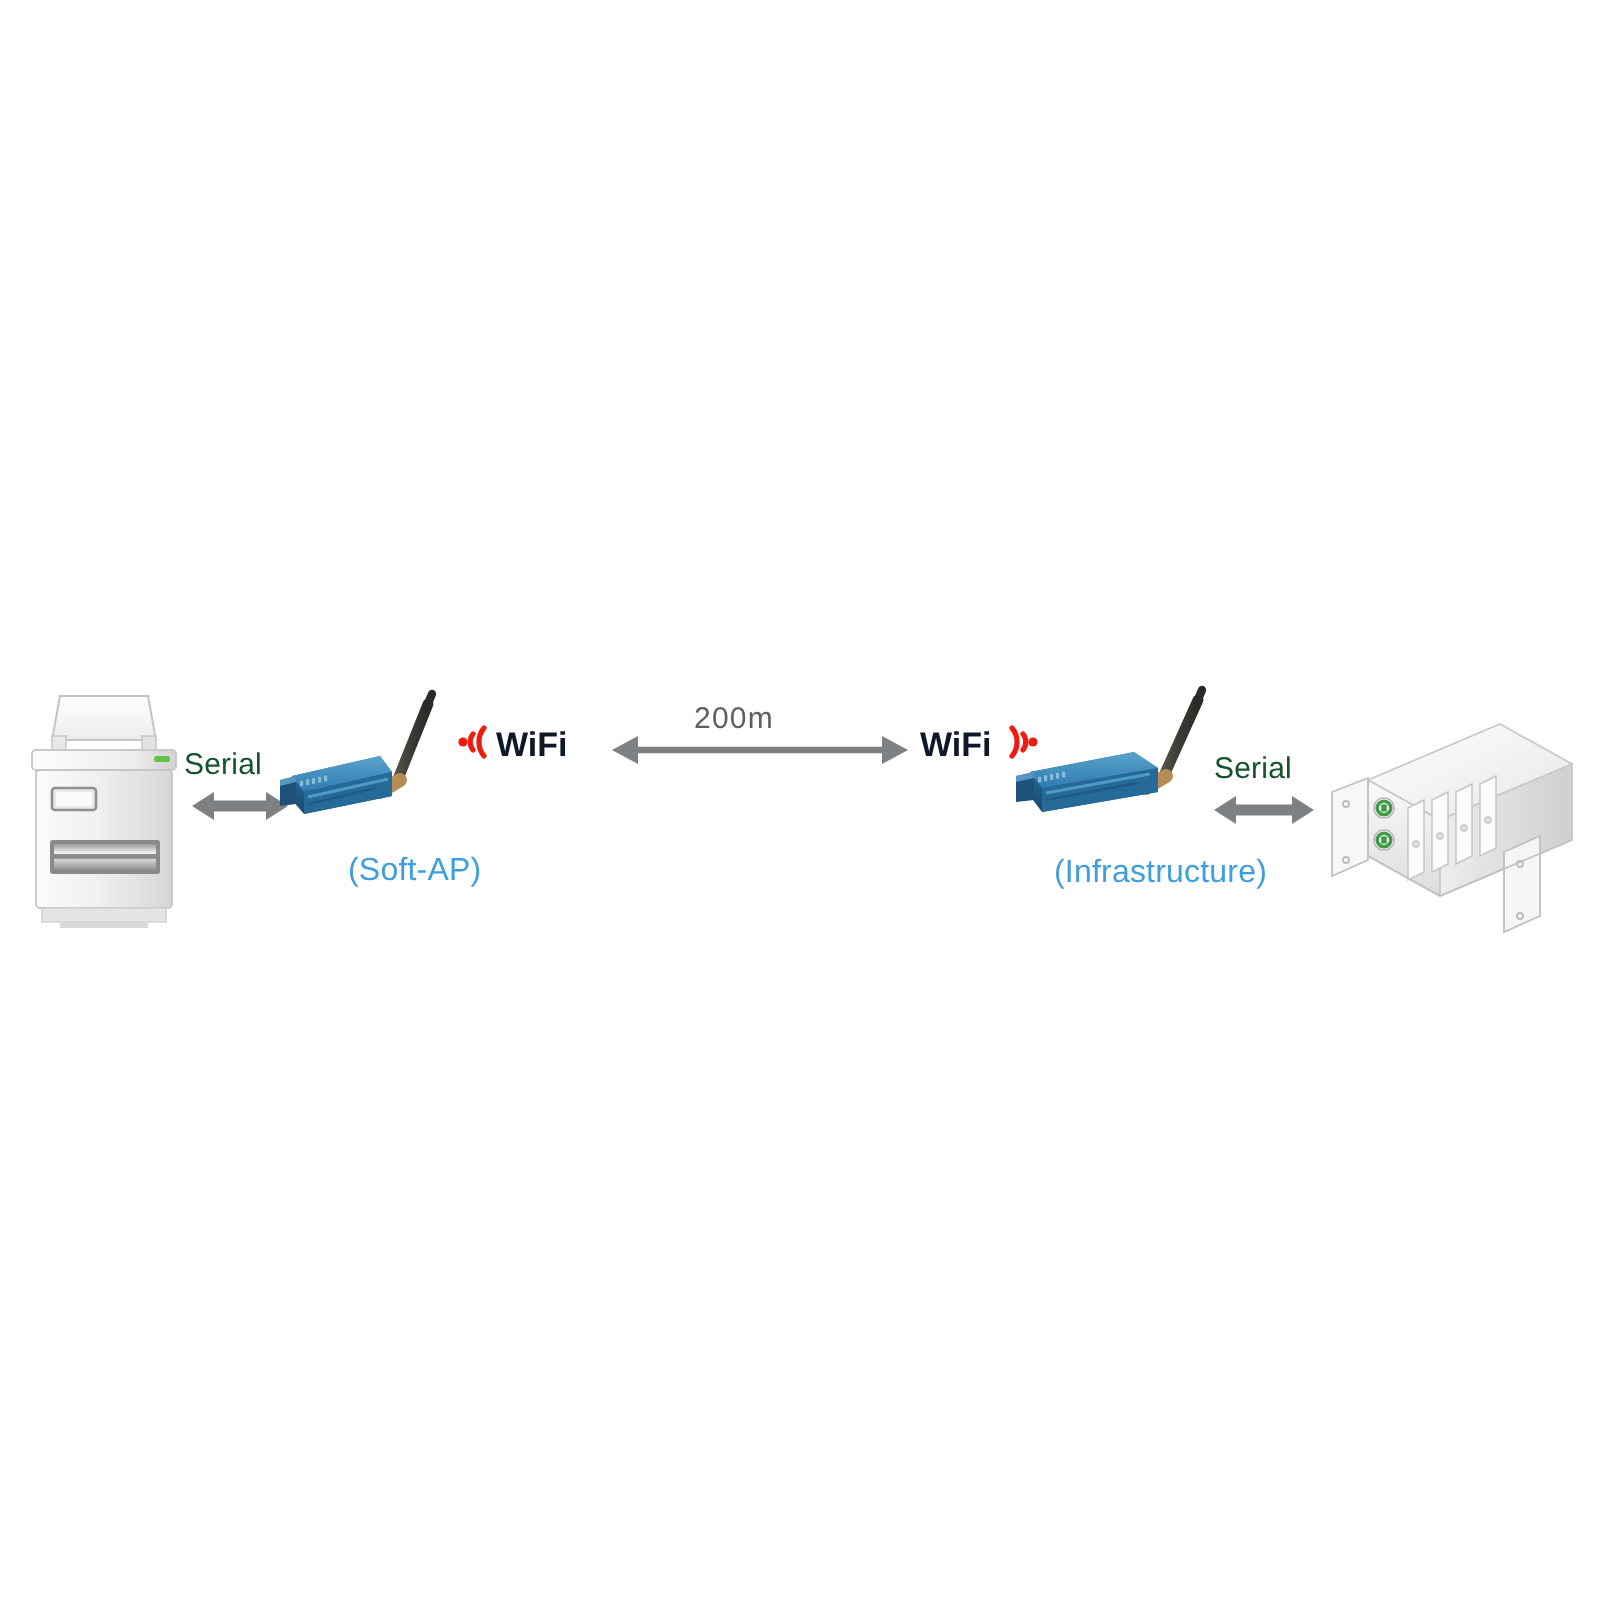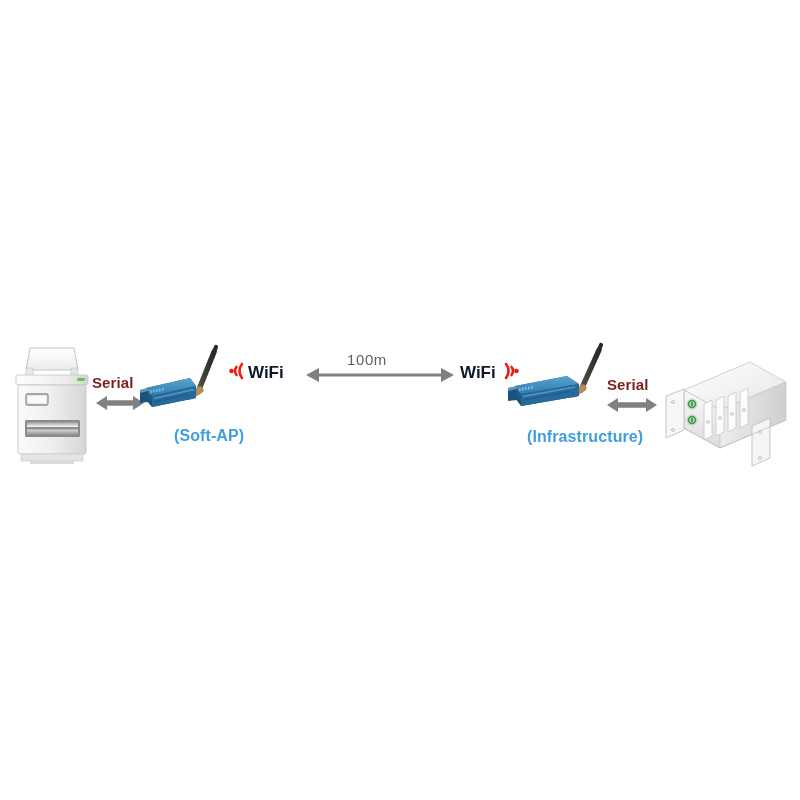--- a/index.html
+++ b/index.html
@@ -28,30 +28,30 @@
 
   .node {
     position: absolute;
   }
 
   
   .label-serial {
     position: absolute;
     font-family: "Liberation Sans", sans-serif;
     font-size: 15px;
-    font-weight: 700;
-    color: #7f1d1d;
+    font-weight: 400;
+    color: #14532d;
     letter-spacing: 0.1px;
     white-space: nowrap;
   }
   .label-mode {
     position: absolute;
     font-family: "Liberation Sans", sans-serif;
     font-size: 16px;
-    font-weight: 700;
+    font-weight: 400;
     color: #3f9ede;
     white-space: nowrap;
     letter-spacing: 0.1px;
   }
   .label-distance {
     position: absolute;
     font-family: "Liberation Sans", sans-serif;
     font-size: 15px;
     font-weight: 400;
     color: #5d6163;
@@ -176,21 +176,21 @@
 
   <svg class="svg-layer" style="left:222px; top:358px;" width="24" height="26" viewBox="0 0 24 26">
     <g fill="none" stroke="#ef1b0f" stroke-width="2.6" stroke-linecap="round">
       <path d="M20 6 A 11 11 0 0 0 20 20"></path>
       <path d="M14.5 9 A 6.5 6.5 0 0 0 14.5 17"></path>
     </g>
     <circle cx="9.5" cy="13" r="2.3" fill="#ef1b0f"></circle>
   </svg>
   <div class="label-wifi" style="left:248px; top:363px;">WiFi</div>
 
-  <div class="label-distance" style="left:347px; top:351px;">100m</div>
+  <div class="label-distance" style="left:347px; top:351px;">200m</div>
   <svg class="svg-layer" style="left:306px; top:365px;" width="148" height="20" viewBox="0 0 148 20">
     <g fill="#7d8184">
       <path d="M0 10 L13 3 L13 8.4 L135 8.4 L135 3 L148 10 L135 17 L135 11.6 L13 11.6 L13 17 Z"></path>
     </g>
   </svg>
 
   <div class="label-wifi" style="left:460px; top:363px;">WiFi</div>
   <svg class="svg-layer" style="left:502px; top:358px;" width="24" height="26" viewBox="0 0 24 26">
     <g fill="none" stroke="#ef1b0f" stroke-width="2.6" stroke-linecap="round">
       <path d="M4 6 A 11 11 0 0 1 4 20"></path>

